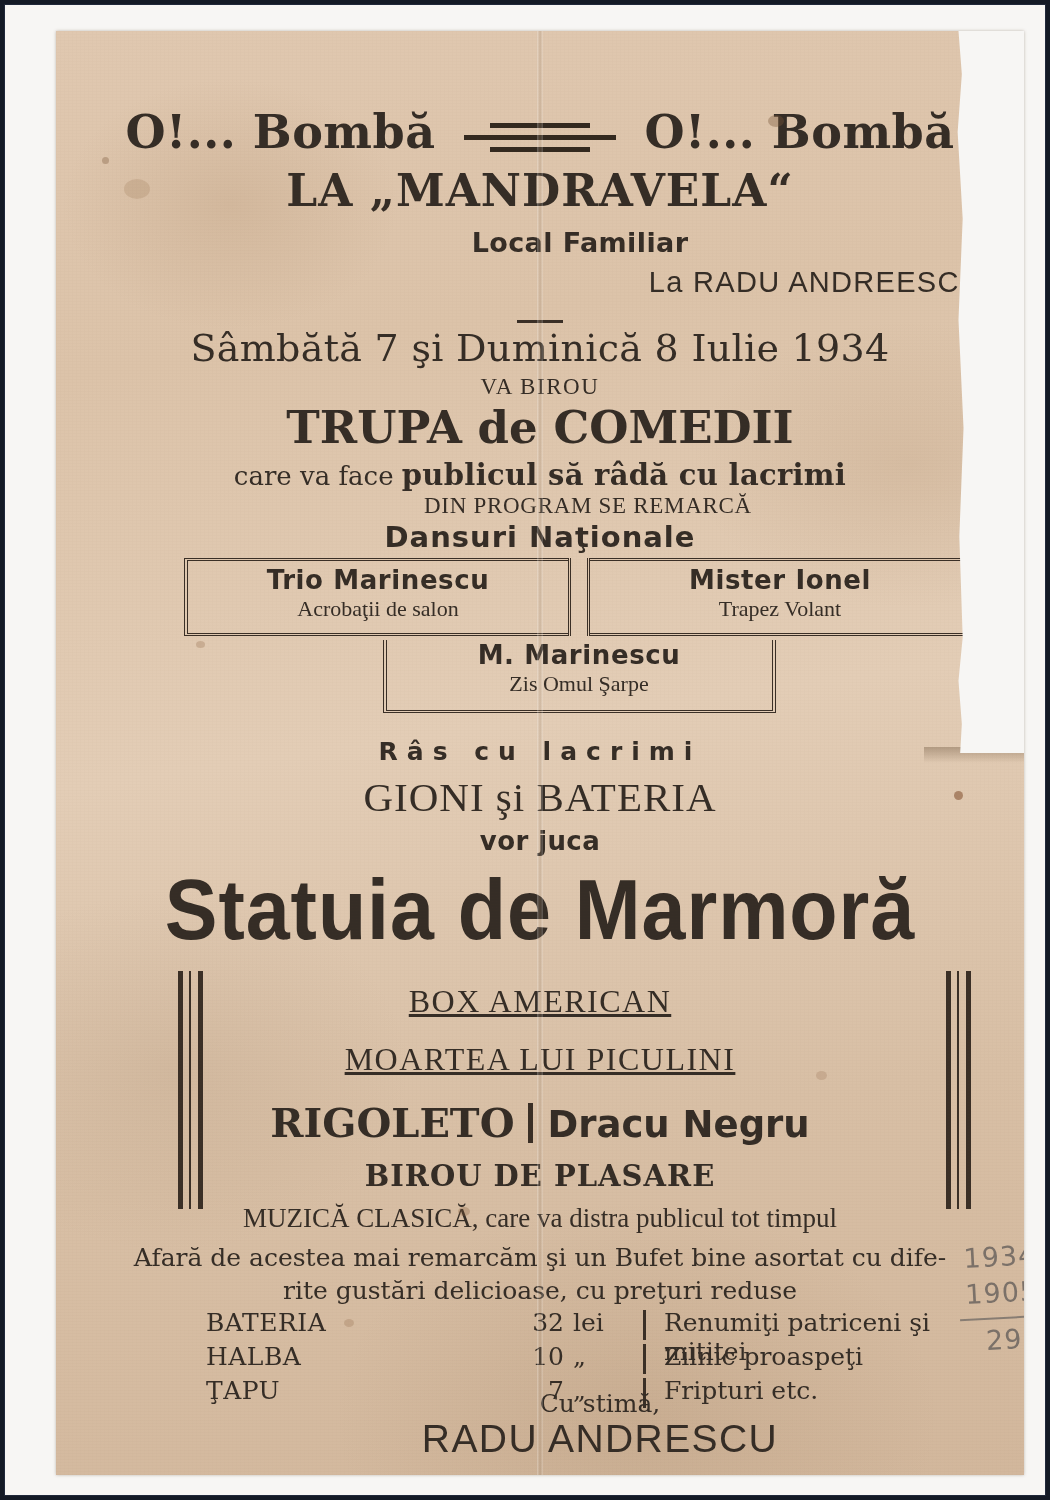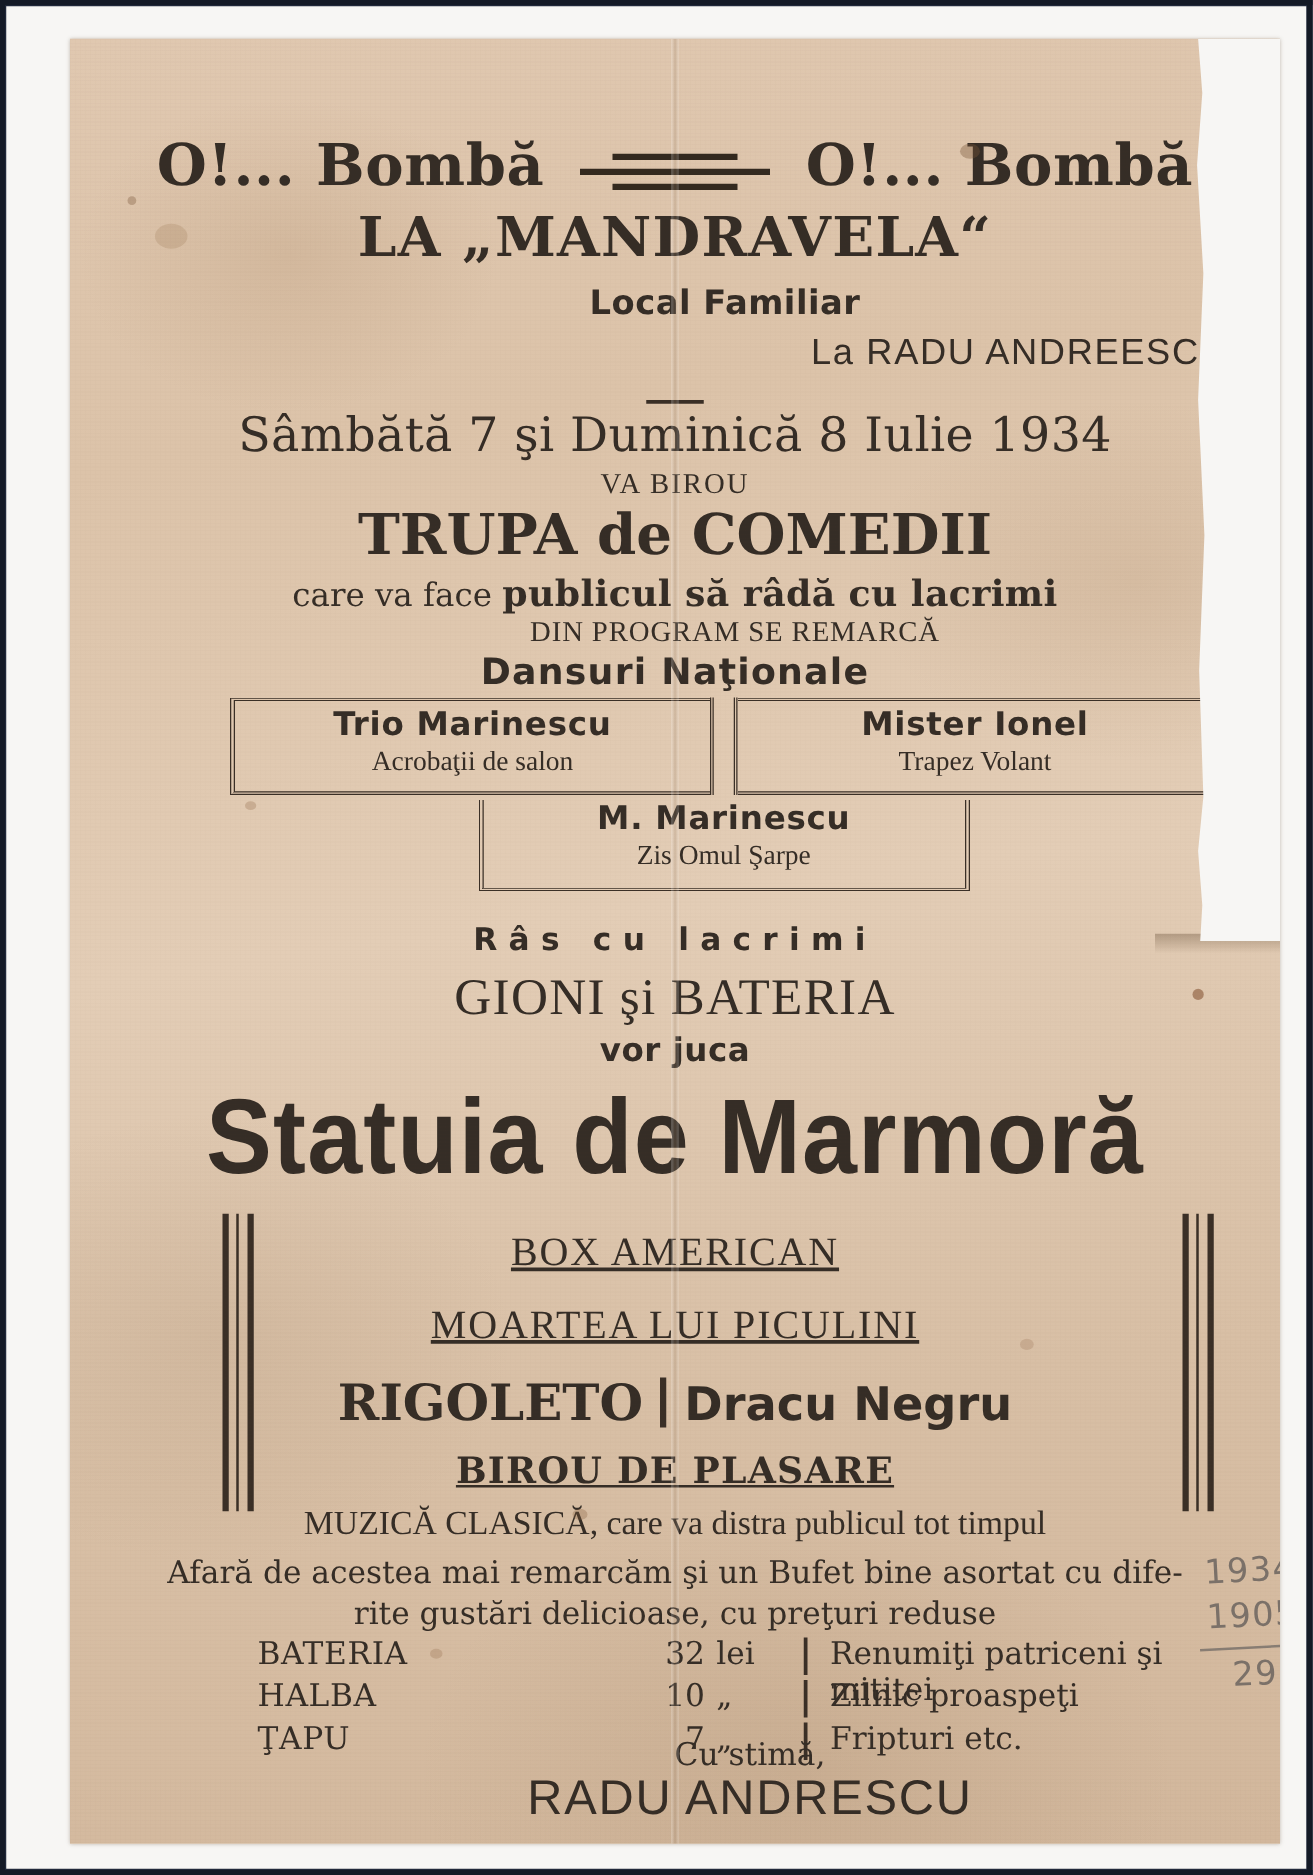--- a/index.html
+++ b/index.html
@@ -186,21 +186,21 @@
   .vrules b:nth-child(3){left:20px;width:5px;}
 
   .t-box{font-family:"Liberation Serif", serif;font-size:32px;letter-spacing:1.5px;text-decoration:underline;}
   .t-box.r1{position:absolute;top:12px;width:100%;}
   .t-box.r2{position:absolute;top:70px;width:100%;}
   .t-rig{position:absolute;top:128px;width:100%;font-family:"DejaVu Serif", serif;font-size:40px;font-weight:bold;}
   .t-rig .bar{display:inline-block;width:5px;height:40px;background:#3a2f26;vertical-align:-6px;margin:0 14px;}
   .t-rig .dracu{font-family:"DejaVu Sans", sans-serif;font-weight:bold;font-size:37px;letter-spacing:0;}
   .t-birou{
     position:absolute;top:188px;width:100%;
-    font-family:"DejaVu Serif", serif;font-weight:bold;font-size:29px;letter-spacing:1px;text-decoration:underline;
+    font-family:"DejaVu Serif", serif;font-weight:bold;font-size:29px;letter-spacing:1px;
   }
 
   .l-muzica{
     font-family:"Liberation Serif", serif;font-size:27px;
     position:absolute;top:1172px;width:100%;
   }
   .l-afara{
     font-family:"DejaVu Serif", serif;font-size:25px;
     position:absolute;top:1212px;width:100%;
   }

